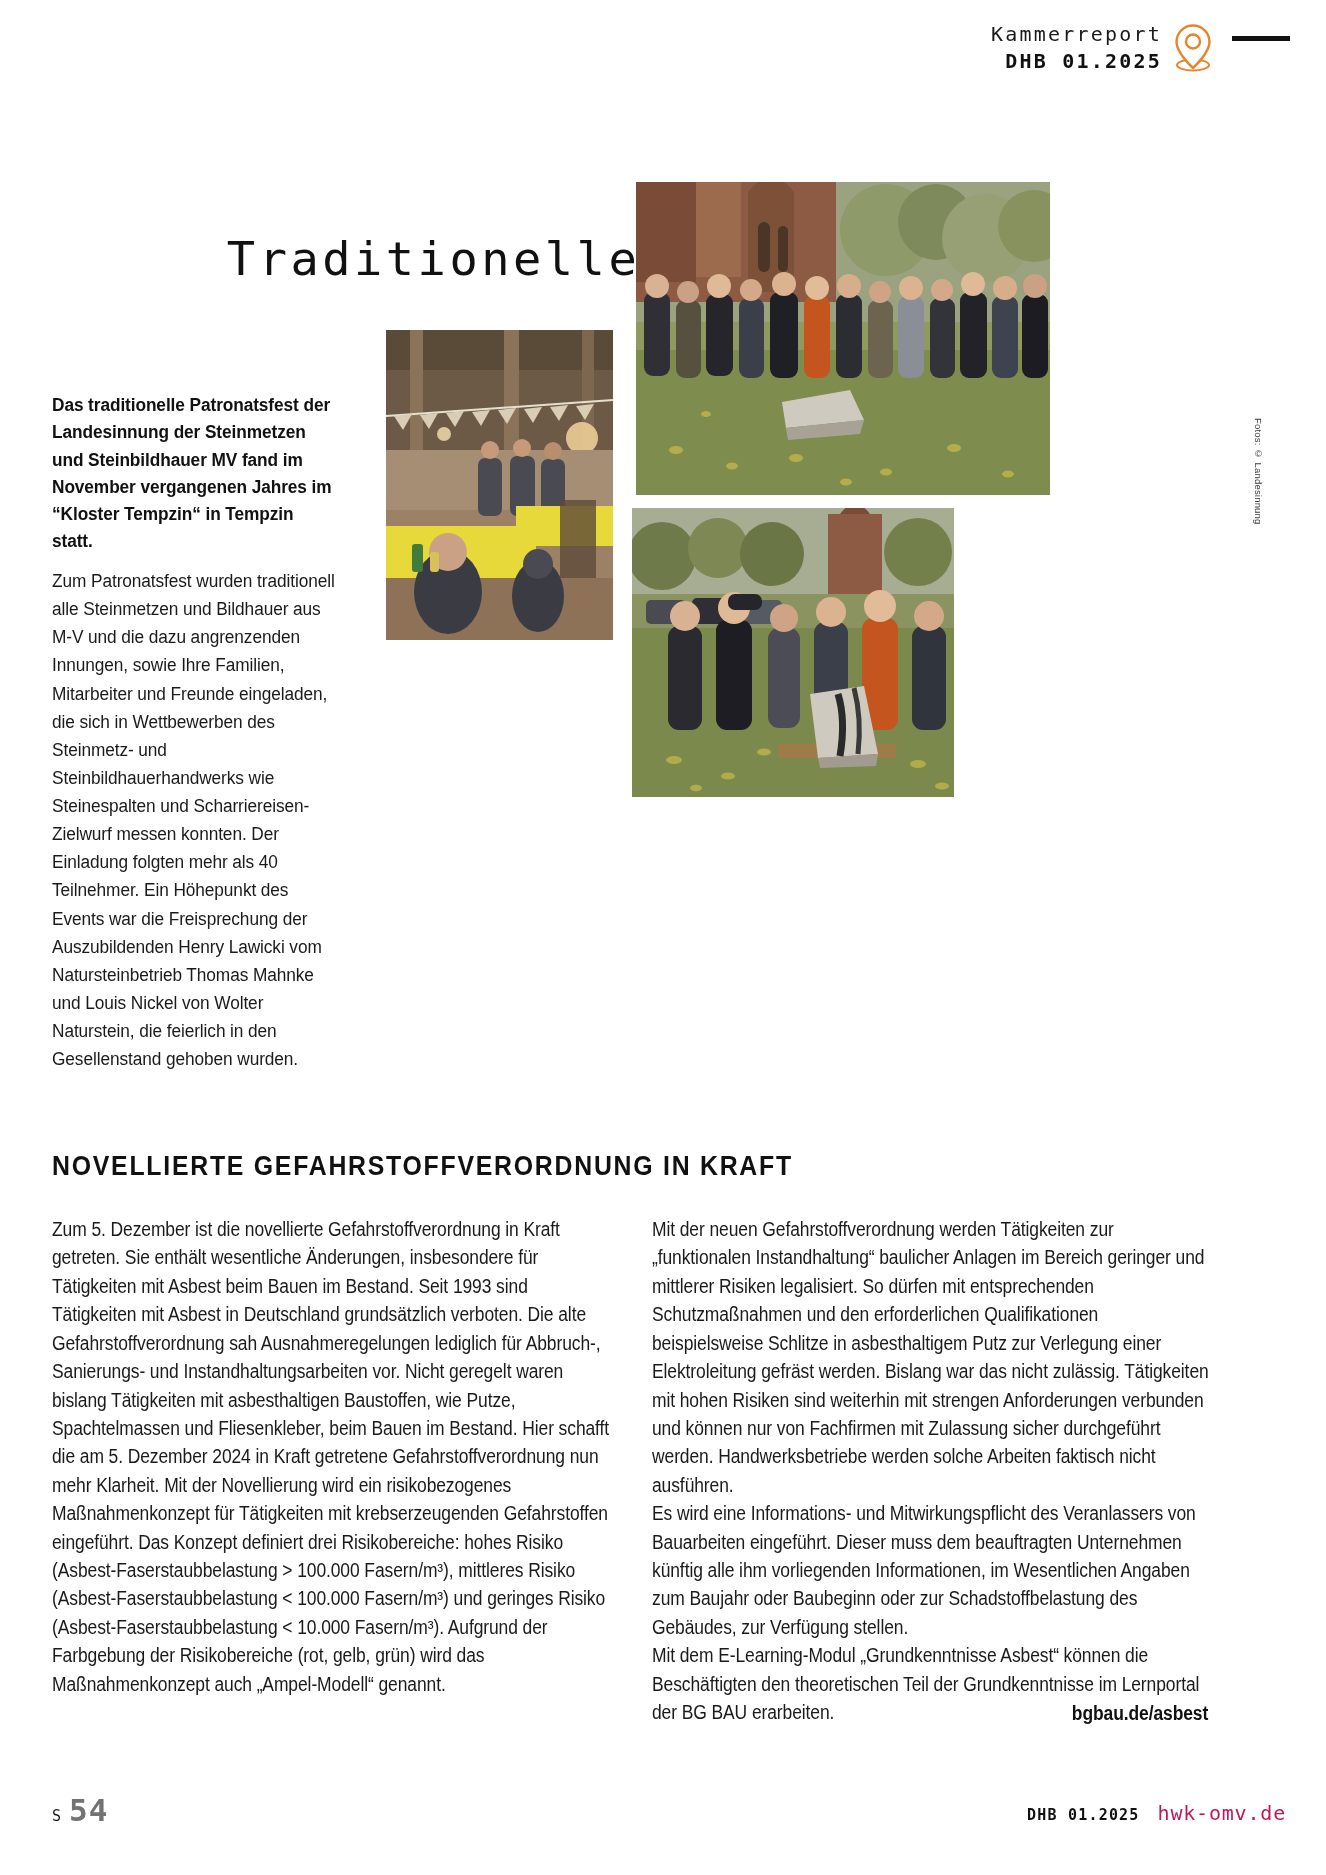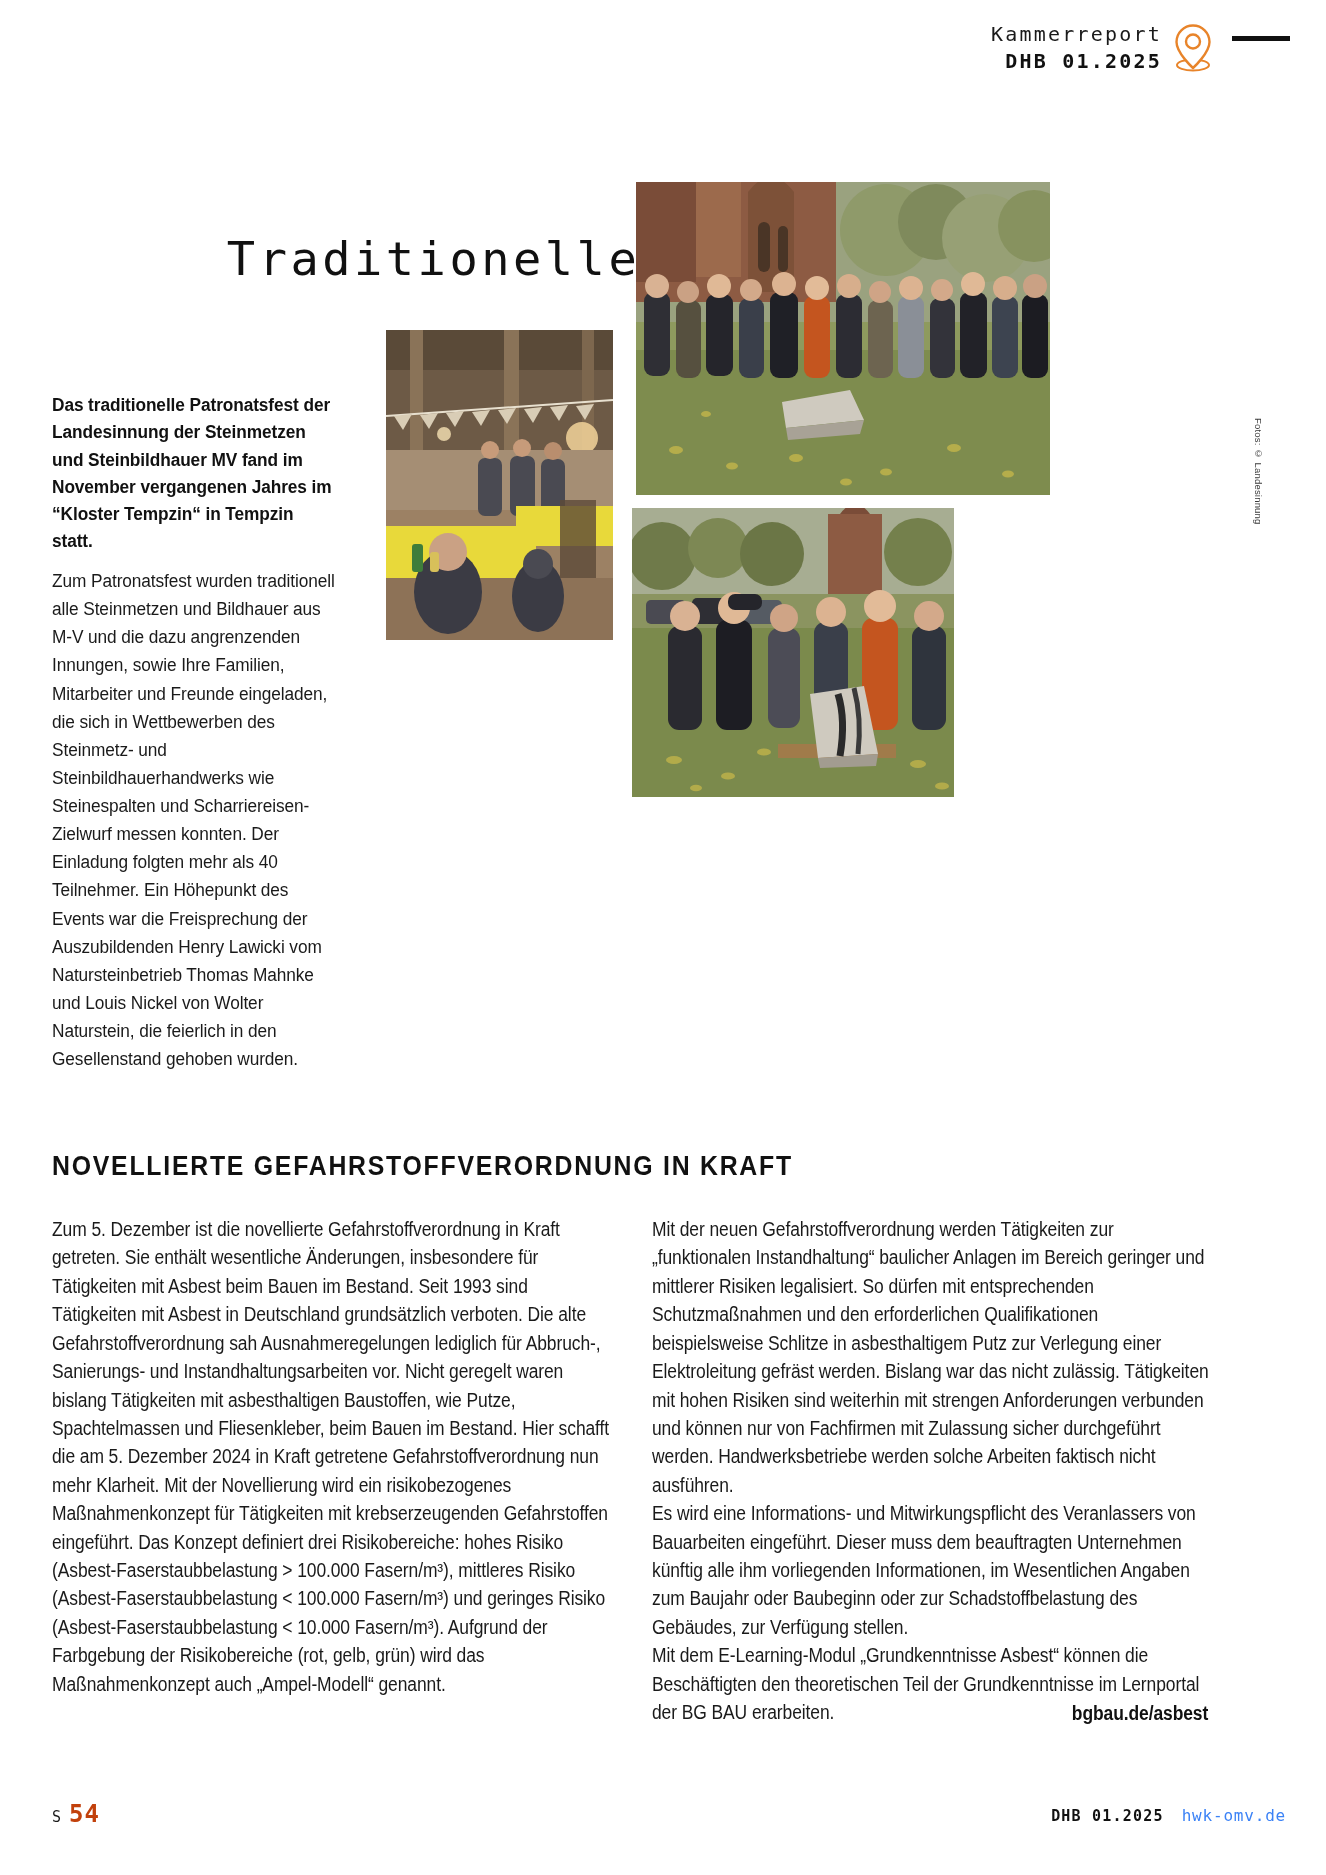--- a/index.html
+++ b/index.html
@@ -178,44 +178,44 @@
     display: flex;
     align-items: baseline;
     gap: 7px;
   }
   .footer-s {
     font-size: 15px;
     color: #1a1a1a;
     letter-spacing: 1px;
   }
   .footer-page {
-    font-size: 24px;
-    font-weight: bold;
-    color: #c2410c;
+    font-size: 31px;
+    font-weight: bold;
+    color: #737373;
     letter-spacing: 1px;
   }
   .footer-right {
     position: absolute;
     right: 40px;
     bottom: 50px;
     display: flex;
     align-items: baseline;
     gap: 18px;
     font-family: "DejaVu Sans Mono", "Liberation Mono", monospace;
   }
   .footer-issue {
     font-size: 15px;
     font-weight: bold;
     letter-spacing: 1.2px;
     color: #111111;
   }
   .footer-url {
-    font-size: 16px;
+    font-size: 20px;
     letter-spacing: 0.8px;
-    color: #3b82f6;
+    color: #be185d;
   }
 </style>
 </head>
 <body>
 
 <div class="page-header">
   <div class="header-text">
     <span class="header-kammerreport">Kammerreport</span>
     <span class="header-issue">DHB 01.2025</span>
   </div>

